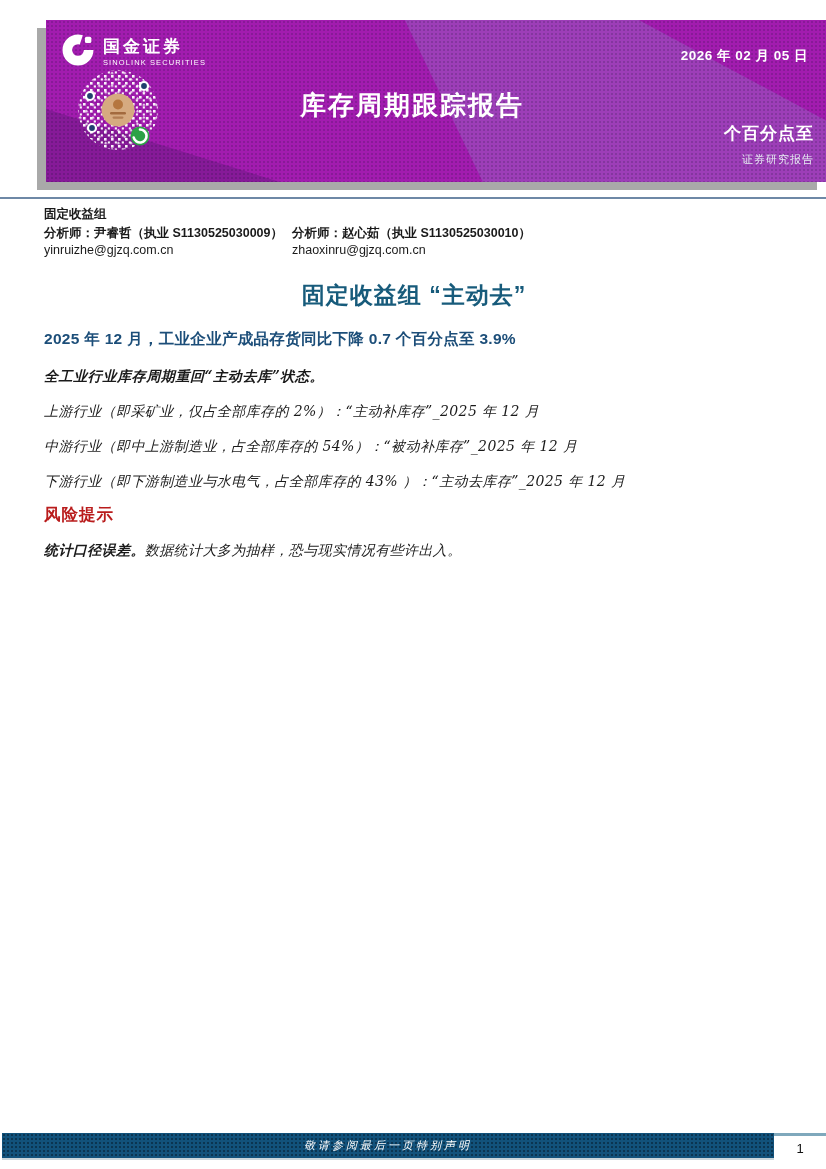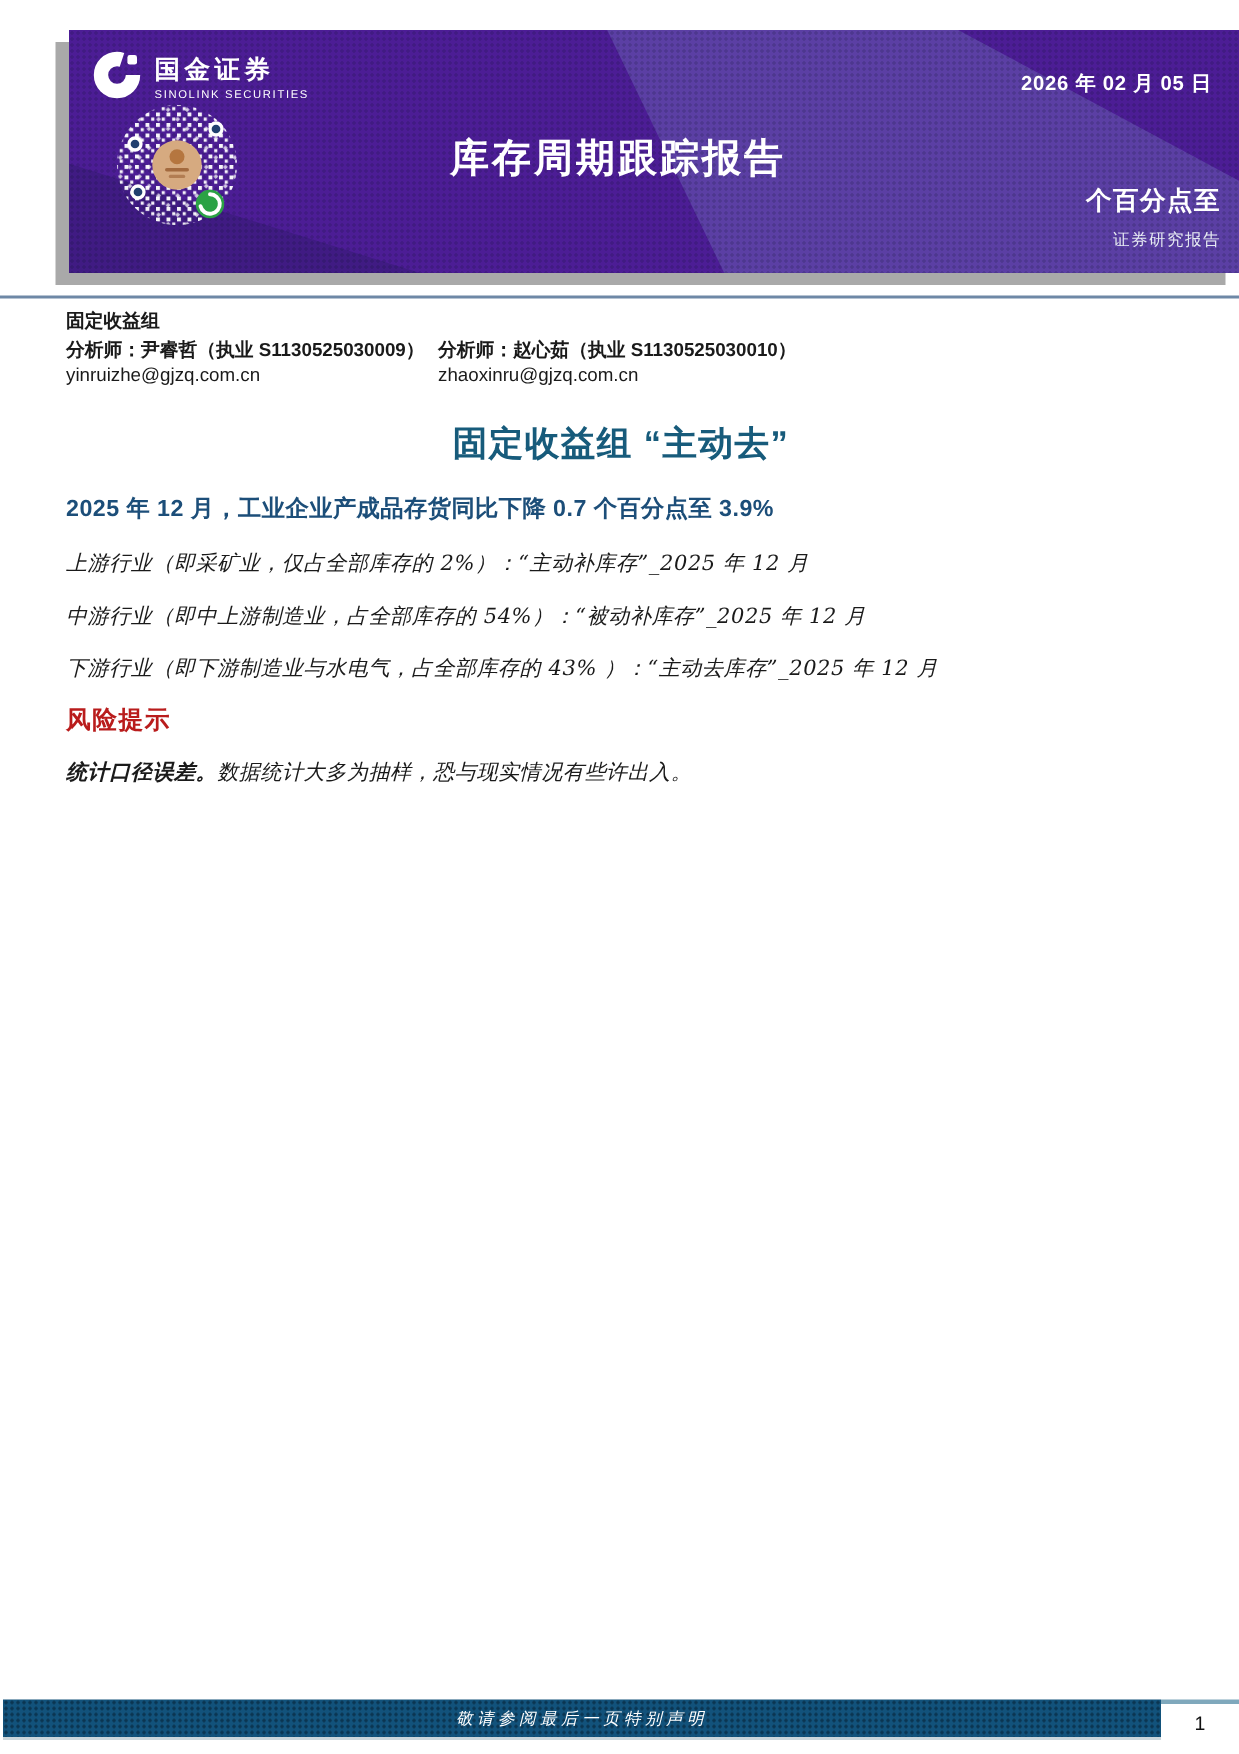--- a/index.html
+++ b/index.html
@@ -6,21 +6,21 @@
   html,body { background:#ffffff; }
   body { font-family:"Liberation Sans","DejaVu Sans",sans-serif; }
   .page {
     position:relative; width:826px; height:1169px; background:#ffffff;
     overflow:hidden; margin:0 auto;
   }
 
   
   .banner {
     position:absolute; left:46px; top:20px; right:0; height:162px;
-    background:#4c1d95;
+    background:#a21caf;
     box-shadow:-9px 8px 0 0 #A9A9A9;
     overflow:hidden;
   }
   .banner .swoosh {
     position:absolute; inset:0;
     background:rgba(143,172,212,0.24);
     clip-path:polygon(46% 0, 76% 0, 100% 62%, 100% 100%, 56% 100%);
   }
   .banner .swoosh2 {
     position:absolute; inset:0;
@@ -166,20 +166,21 @@
     </div>
     <div class="email-row">
       <div class="a-col1 a-mail">yinruizhe@gjzq.com.cn</div>
       <div class="a-mail">zhaoxinru@gjzq.com.cn</div>
     </div>
 
     <h1 class="main-title">固定收益组 “主动去”</h1>
 
     <h2 class="section-heading">2025 年 12 月，工业企业产成品存货同比下降 0.7 个百分点至 3.9%</h2>
 
+    <p class="kai lead">全工业行业库存周期重回“主动去库”状态。</p>
 
     <p class="kai para">上游行业（即采矿业，仅占全部库存的 2%）：“主动补库存”_2025 年 12 月</p>
     <p class="kai para">中游行业（即中上游制造业，占全部库存的 54%）：“被动补库存”_2025 年 12 月</p>
     <p class="kai para">下游行业（即下游制造业与水电气，占全部库存的 43% ）：“主动去库存”_2025 年 12 月</p>
 
     <h3 class="risk-heading">风险提示</h3>
 
     <p class="kai risk-para"><span class="b">统计口径误差。</span><span>数据统计大多为抽样，恐与现实情况有些许出入。</span></p>
   </div>
 

